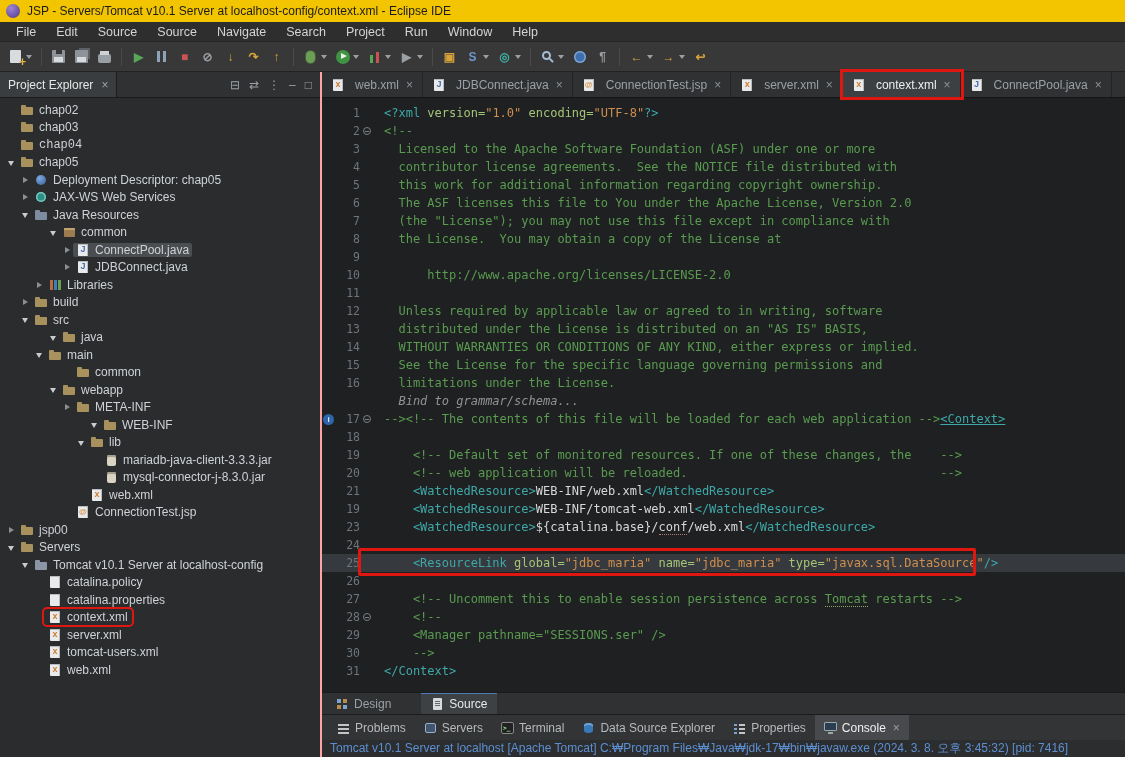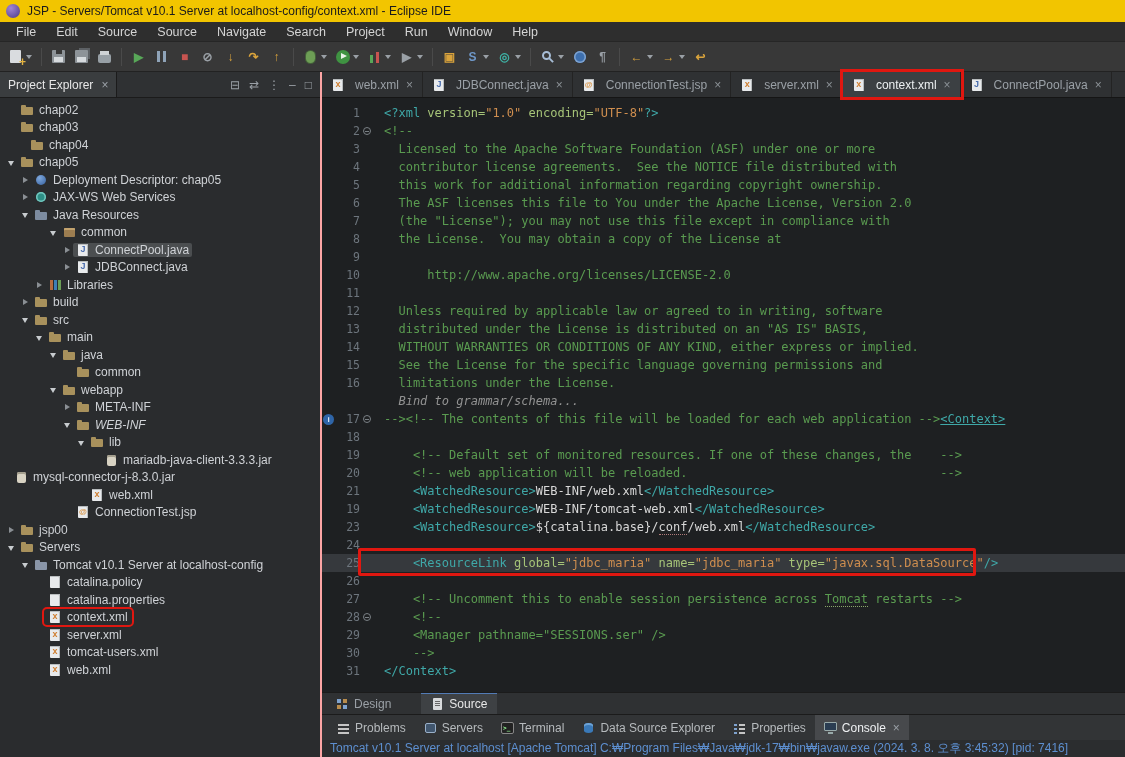--- a/index.html
+++ b/index.html
@@ -293,21 +293,21 @@
               <span class="tlabel">chap02</span>
             </span>
           </div>
           <div class="trow" style="padding-left: 6px;">
             <span class="arr"></span>
             <span class="row-inner">
               <span class="ti ti-project"></span>
               <span class="tlabel">chap03</span>
             </span>
           </div>
-          <div class="trow" style="padding-left: 16px;">
+          <div class="trow" style="padding-left: 6px; font-family: Liberation Mono, monospace;">
             <span class="arr"></span>
             <span class="row-inner">
               <span class="ti ti-project"></span>
               <span class="tlabel">chap04</span>
             </span>
           </div>
           <div class="trow" style="padding-left: 6px;">
             <span class="arr arr-open"></span>
             <span class="row-inner">
               <span class="ti ti-project"></span>
@@ -370,77 +370,77 @@
               <span class="tlabel">build</span>
             </span>
           </div>
           <div class="trow" style="padding-left: 20px;">
             <span class="arr arr-open"></span>
             <span class="row-inner">
               <span class="ti ti-folder"></span>
               <span class="tlabel">src</span>
             </span>
           </div>
+          <div class="trow" style="padding-left: 48px;">
+            <span class="arr arr-open"></span>
+            <span class="row-inner">
+              <span class="ti ti-folder"></span>
+              <span class="tlabel">java</span>
+            </span>
+          </div>
           <div class="trow" style="padding-left: 34px;">
             <span class="arr arr-open"></span>
             <span class="row-inner">
               <span class="ti ti-folder"></span>
               <span class="tlabel">main</span>
             </span>
           </div>
+          <div class="trow" style="padding-left: 62px;">
+            <span class="arr"></span>
+            <span class="row-inner">
+              <span class="ti ti-folder"></span>
+              <span class="tlabel">common</span>
+            </span>
+          </div>
           <div class="trow" style="padding-left: 48px;">
             <span class="arr arr-open"></span>
             <span class="row-inner">
               <span class="ti ti-folder"></span>
-              <span class="tlabel">java</span>
+              <span class="tlabel">webapp</span>
             </span>
           </div>
           <div class="trow" style="padding-left: 62px;">
-            <span class="arr"></span>
-            <span class="row-inner">
-              <span class="ti ti-folder"></span>
-              <span class="tlabel">common</span>
-            </span>
-          </div>
-          <div class="trow" style="padding-left: 48px;">
-            <span class="arr arr-open"></span>
-            <span class="row-inner">
-              <span class="ti ti-folder"></span>
-              <span class="tlabel">webapp</span>
-            </span>
-          </div>
-          <div class="trow" style="padding-left: 62px;">
             <span class="arr arr-closed"></span>
             <span class="row-inner">
               <span class="ti ti-folder"></span>
               <span class="tlabel">META-INF</span>
             </span>
           </div>
-          <div class="trow" style="padding-left: 62px; font-style: italic;">
+          <div class="trow" style="padding-left: 89px;">
             <span class="arr arr-open"></span>
             <span class="row-inner">
               <span class="ti ti-folder"></span>
               <span class="tlabel">WEB-INF</span>
             </span>
           </div>
           <div class="trow" style="padding-left: 76px;">
             <span class="arr arr-open"></span>
             <span class="row-inner">
               <span class="ti ti-folder"></span>
               <span class="tlabel">lib</span>
             </span>
           </div>
           <div class="trow" style="padding-left: 90px;">
             <span class="arr"></span>
             <span class="row-inner">
               <span class="ti ti-jar"></span>
               <span class="tlabel">mariadb-java-client-3.3.3.jar</span>
             </span>
           </div>
-          <div class="trow" style="">
+          <div class="trow" style="padding-left: 90px;">
             <span class="arr"></span>
             <span class="row-inner">
               <span class="ti ti-jar"></span>
               <span class="tlabel">mysql-connector-j-8.3.0.jar</span>
             </span>
           </div>
           <div class="trow" style="padding-left: 76px;">
             <span class="arr"></span>
             <span class="row-inner">
               <span class="ti pg ti-xml"></span>

